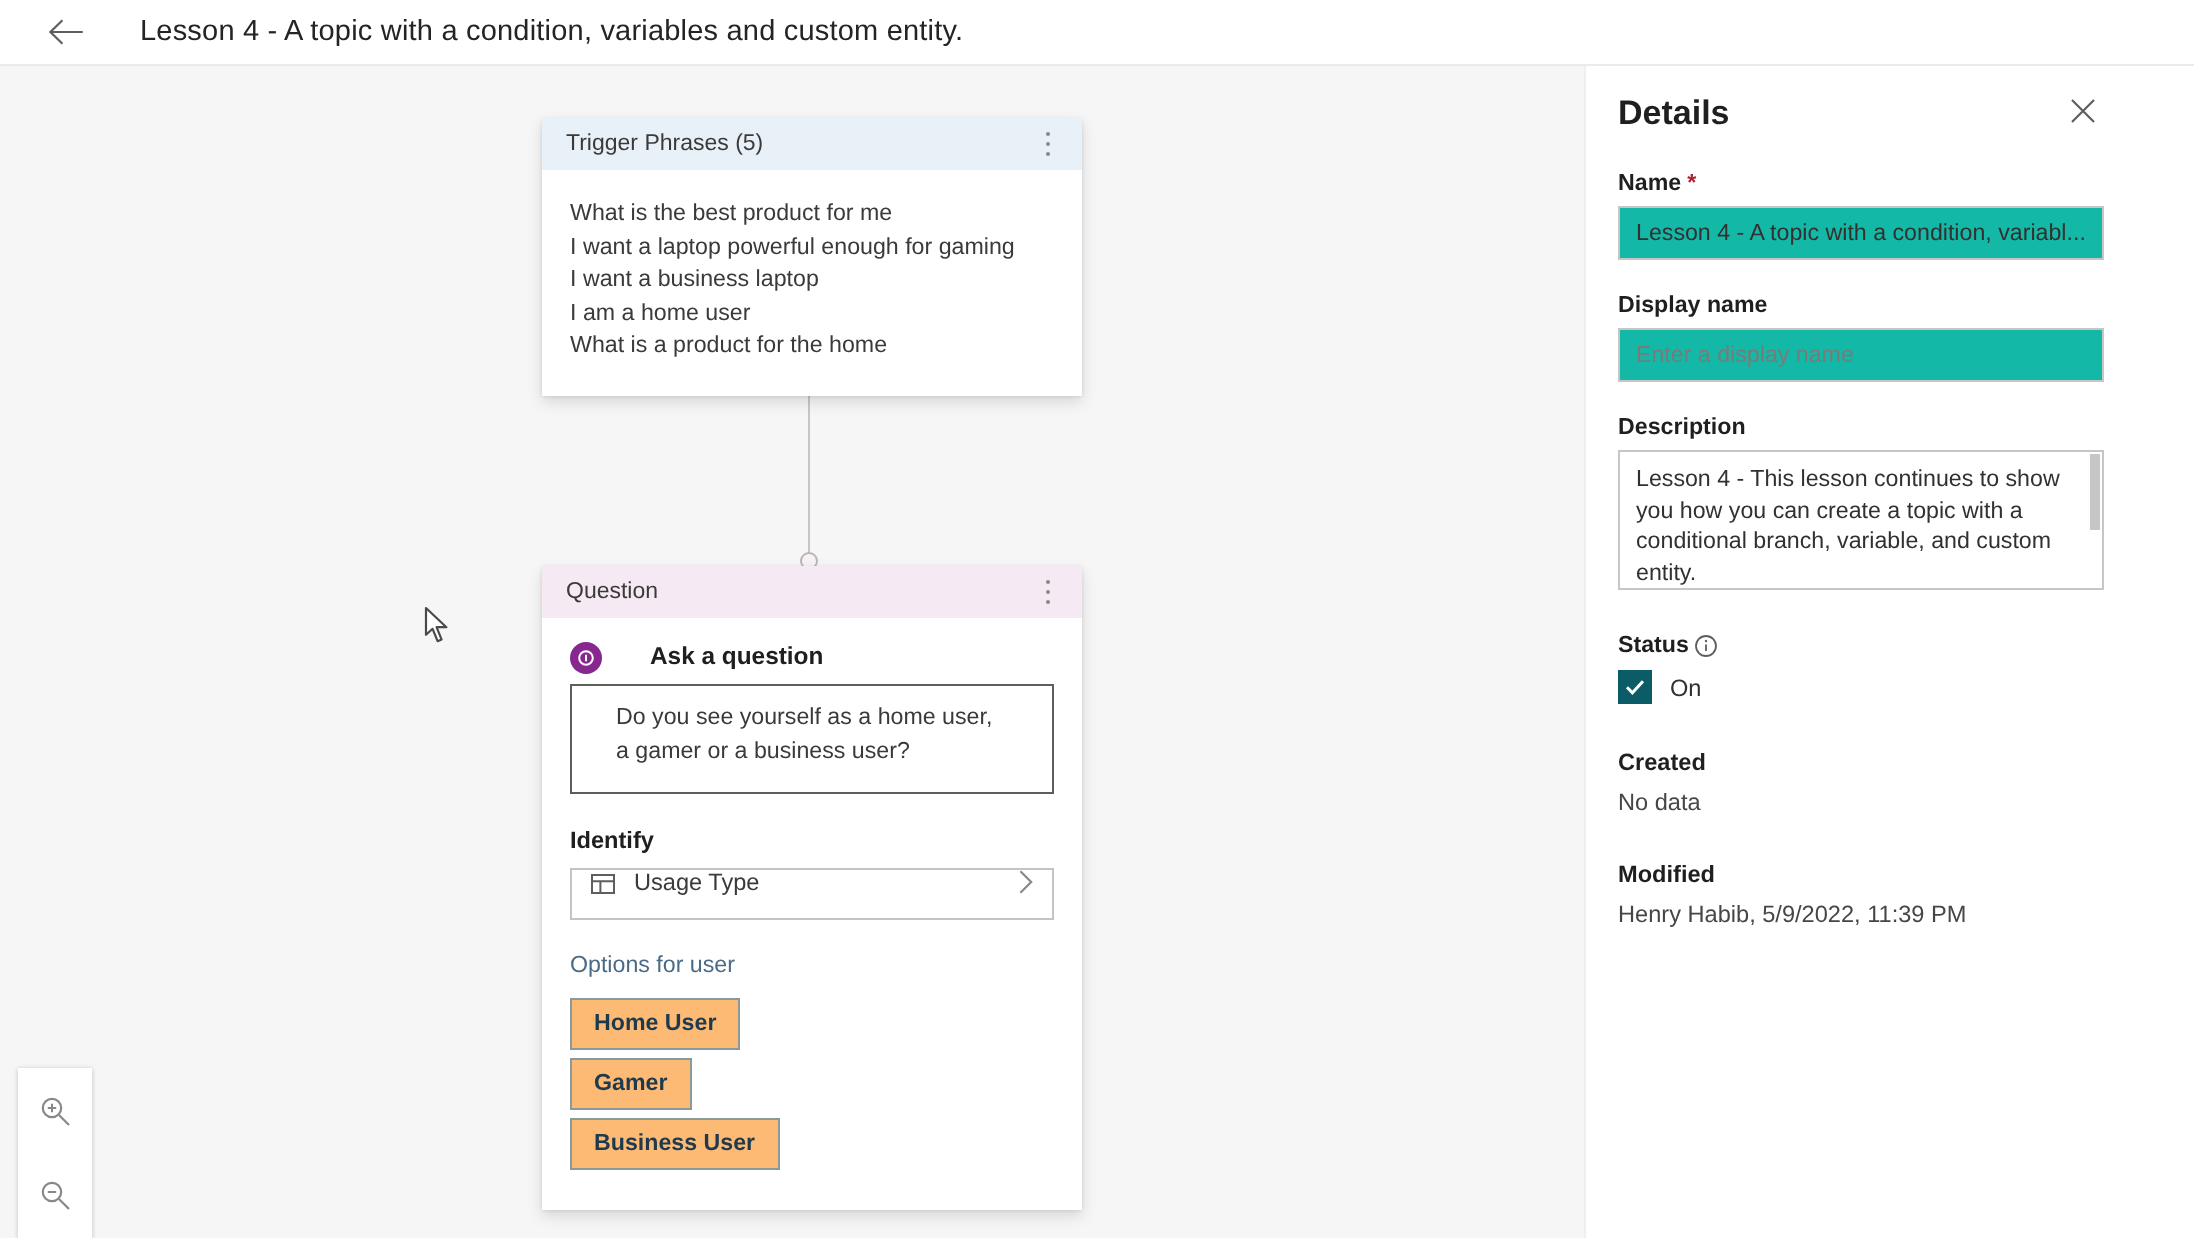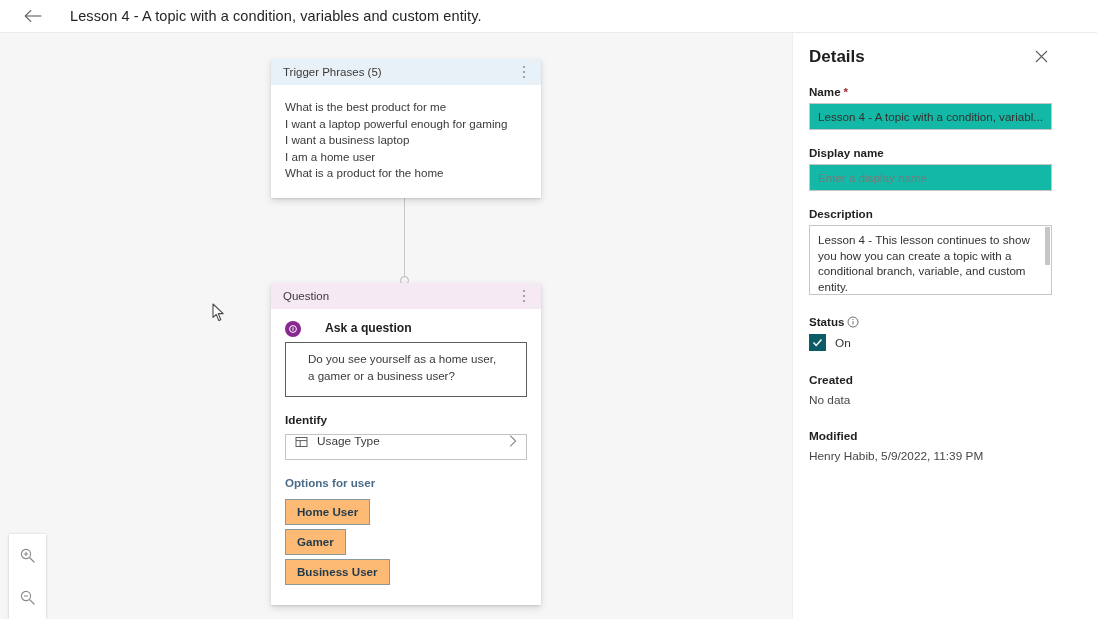--- a/index.html
+++ b/index.html
@@ -134,21 +134,21 @@
     display: flex; align-items: center;
     padding: 0 8px 12px 9px;
     background: #fff; cursor: pointer;
   }
   .entity-icon { flex: none; margin-right: 9px; display: flex; }
   .entity-name { flex: 1; font-size: 11.8px; color: #3b3a39; }
   .entity-chevron { flex: none; display: flex; }
 
   .options-label {
     margin: 16px 0 10px 0;
-    font-size: 11.6px; color: #4a6b87; font-weight: bold;
+    font-size: 11.6px; color: #4a6b87;
   }
   .opt-btn {
     display: inline-block;
     border: 1px solid #8a9a9a;
     padding: 5px 11px 6px 11px;
     font-size: 11.6px; font-weight: bold;
     color: #1f3a4d;
     background: #fdba74;
     margin-bottom: 4px;
     cursor: pointer;

